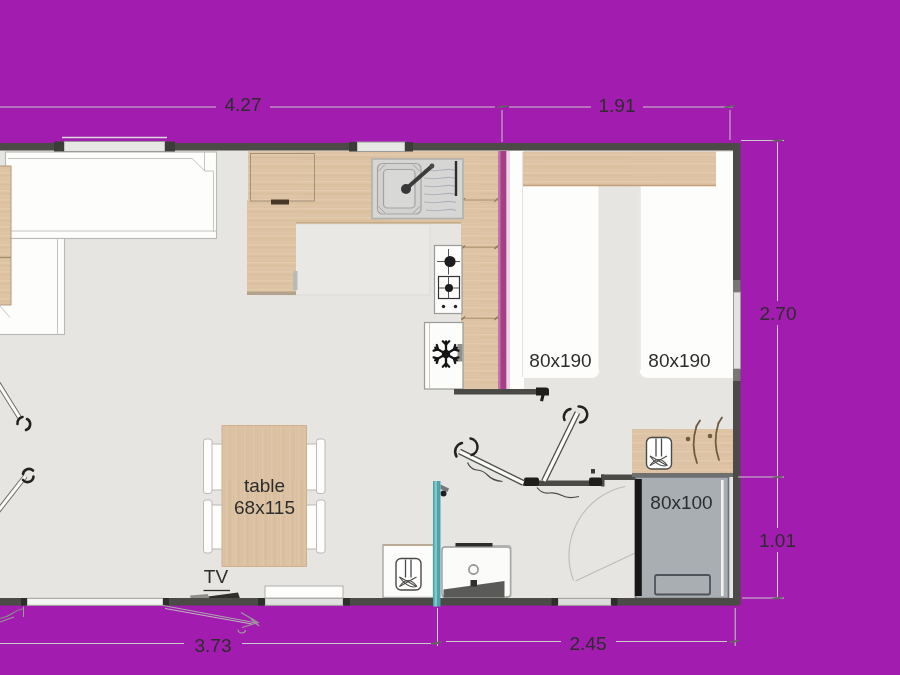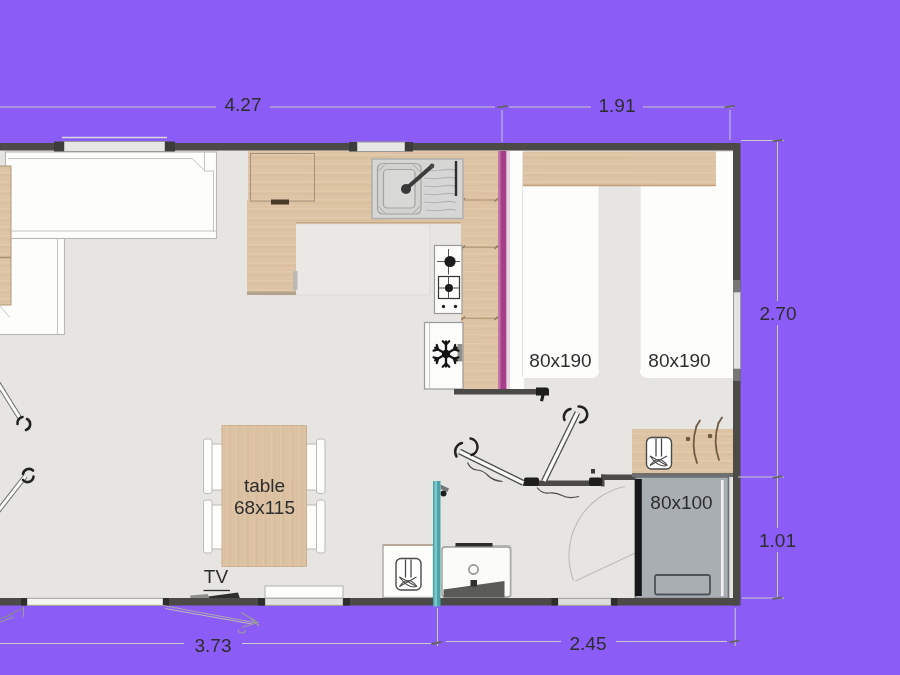--- a/index.html
+++ b/index.html
@@ -1,16 +1,16 @@
 <!DOCTYPE html>
 <html><head>
 <meta charset="utf-8">
 <style>
 html,body{margin:0;padding:0;background:#ffffff;}
-#page{position:relative;width:900px;height:675px;background:#8b5cf6;overflow:hidden;}
+#page{position:relative;width:900px;height:675px;background:#a21caf;overflow:hidden;}
 svg{position:absolute;left:0;top:0;}
 text{font-family:"Liberation Sans",sans-serif;}
 </style>
 </head>
 <body>
 <div id="page">
 <svg width="900" height="675" viewBox="0 0 900 675">
 <defs>
 <pattern id="woodh" width="240" height="9" patternUnits="userSpaceOnUse">
   <rect width="240" height="9" fill="#ddc3a4"></rect>

